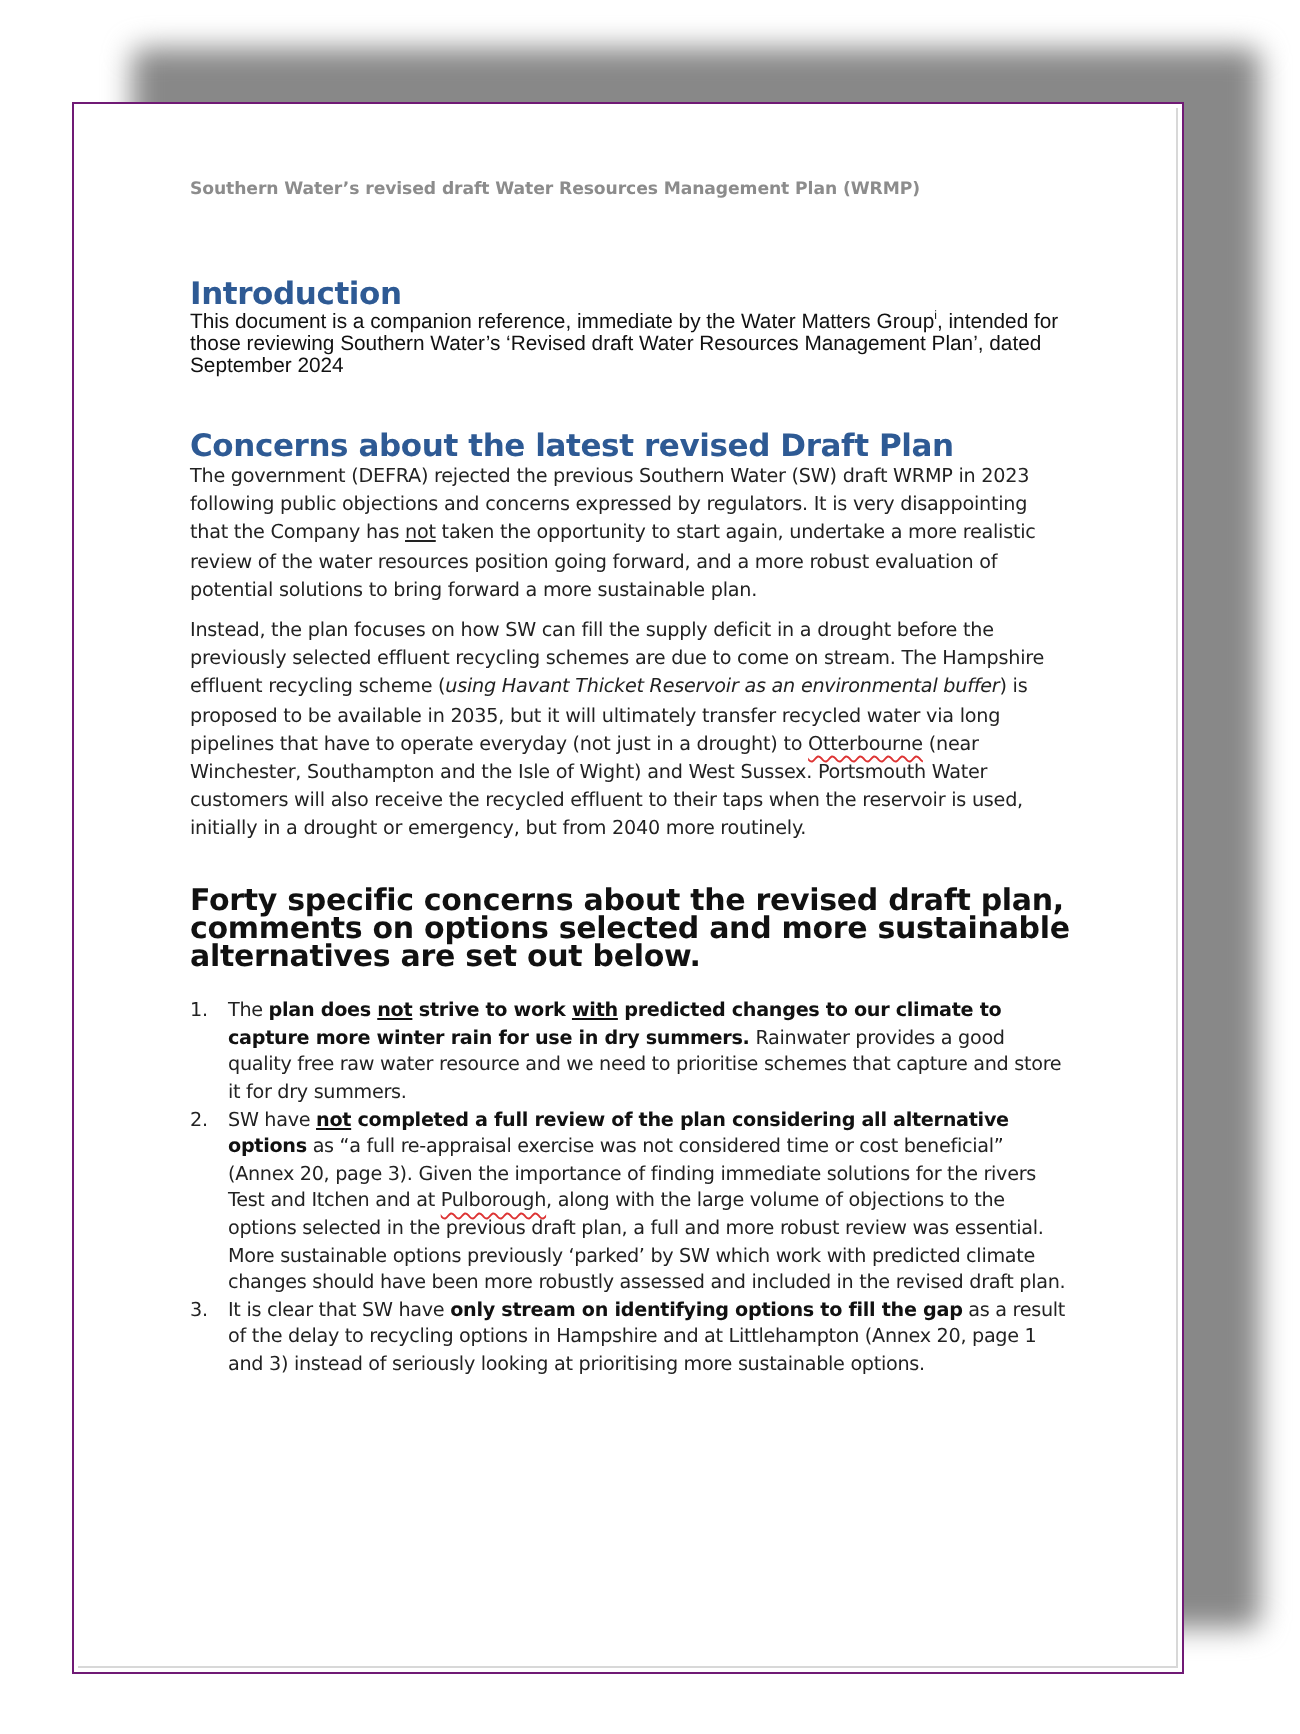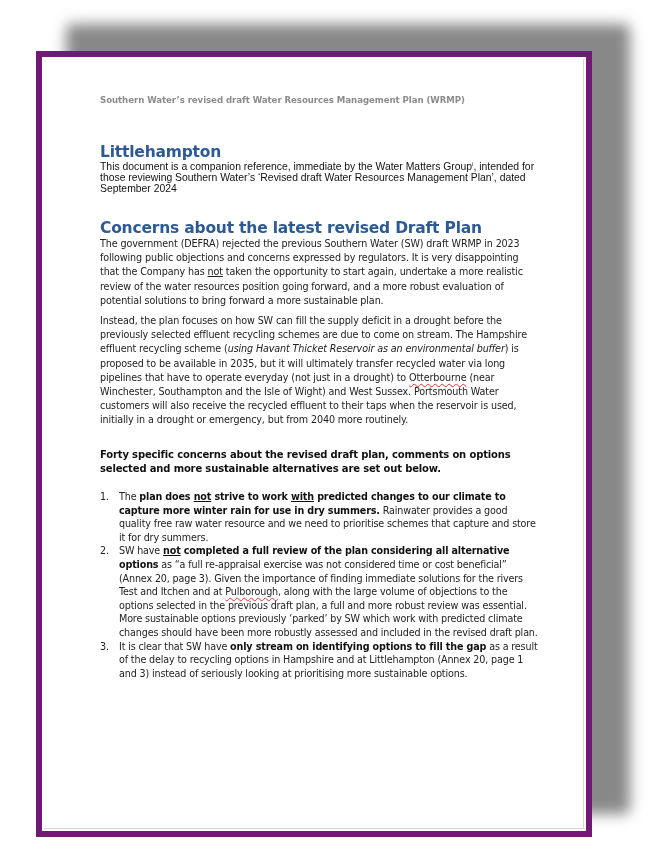--- a/index.html
+++ b/index.html
@@ -6,21 +6,21 @@
   body {
     width:650px; height:867px; background:#ffffff; position:relative; overflow:hidden;
     font-family:"DejaVu Sans", sans-serif;
   }
   .shadow {
     position:absolute; left:66px; top:24px; width:564px; height:790px;
     background:#888888; filter:blur(7px); border-radius:6px;
   }
   .page {
     position:absolute; left:36px; top:51px; width:556px; height:786px;
-    background:#ffffff; border:6px solid #701a75; box-sizing:border-box;
+    background:#ffffff; border:1px solid #701a75; box-sizing:border-box;
   }
   .page-inner {
     position:absolute; left:2px; top:2px; right:2px; bottom:2px;
     border:1px solid #d8d8d8; border-left:none; border-top:none;
   }
   .content { position:absolute; left:58px; top:34px; width:440px; }
   .sans { font-family:"DejaVu Sans", sans-serif; }
   .lib { font-family:"Liberation Sans", sans-serif; }
   .doc-title {
     font-size:8.6px; font-weight:bold; color:#8c8c8c; line-height:18px; letter-spacing:-0.05px;
@@ -32,21 +32,21 @@
   .intro-p {
     font-size:10.4px; color:#111; line-height:11px; margin:0;
   }
   .intro-p sup { font-size:6px; vertical-align:super; line-height:0; }
   .concerns-h { margin-top:25px; }
   .body-p {
     font-size:9.6px; color:#222; line-height:14.2px; margin:0; letter-spacing:-0.12px;
   }
   .body-p + .body-p { margin-top:6px; }
   .bold-p {
-    font-size:10px; color:#111; font-weight:bold; line-height:14.2px; margin:20px 0 0 0; letter-spacing:-0.15px;
+    font-size:15px; color:#111; font-weight:bold; line-height:14.2px; margin:20px 0 0 0; letter-spacing:-0.15px;
   }
   .h2 {
     font-size:13.4px; color:#4a74a8; line-height:18px; margin:13px 0 0 0; letter-spacing:-0.15px;
   }
   .list { margin:14px 0 0 0; padding:0; list-style:none; }
   .list-item {
     position:relative; padding-left:19px; font-size:9.6px; color:#222; line-height:13.6px; letter-spacing:-0.15px;
   }
   .list-num { position:absolute; left:0; top:0; }
   .list-item b { color:#111; }
@@ -61,21 +61,21 @@
 <body>
 
 <div class="shadow"></div>
 
 <div class="page">
   <div class="page-inner"></div>
 
   <div class="content">
     <div class="doc-title sans">Southern Water’s revised draft Water Resources Management Plan (WRMP)</div>
 
-    <h1 class="h1 intro-h sans">Littlehampton</h1>
+    <h1 class="h1 intro-h sans">Introduction</h1>
     <p class="intro-p lib"><span>This document is a companion reference, immediate by the Water Matters Group</span><sup>i</sup><span>, intended for those reviewing Southern Water’s ‘Revised draft Water Resources Management Plan’, dated September 2024</span></p>
 
     <h1 class="h1 concerns-h sans">Concerns about the latest revised Draft Plan</h1>
     <p class="body-p sans"><span>The government (DEFRA) rejected the previous Southern Water (SW) draft WRMP in 2023 following public objections and concerns expressed by regulators.  It is very disappointing that the Company has </span><span class="u">not</span><span> taken the opportunity to start again, undertake a more realistic review of the water resources position going forward, and a more robust evaluation of potential solutions to bring forward a more sustainable plan.</span></p>
     <p class="body-p sans"><span>Instead, the plan focuses on how SW can fill the supply deficit in a drought before the previously selected effluent recycling schemes are due to come on stream.  The Hampshire effluent recycling scheme (</span><i>using Havant Thicket Reservoir as an environmental buffer</i><span>) is proposed to be available in 2035, but it will ultimately transfer recycled water via long pipelines that have to operate everyday (not just in a drought) to </span><span class="squig">Otterbourne</span><span> (near Winchester, Southampton and the Isle of Wight) and West Sussex.  Portsmouth Water customers will also receive the recycled effluent to their taps when the reservoir is used, initially in a drought or emergency, but from 2040 more routinely.</span></p>
 
     <p class="bold-p sans">Forty specific concerns about the revised draft plan, comments on options selected and more sustainable alternatives are set out below.</p>
 
 
     <ol class="list sans">

